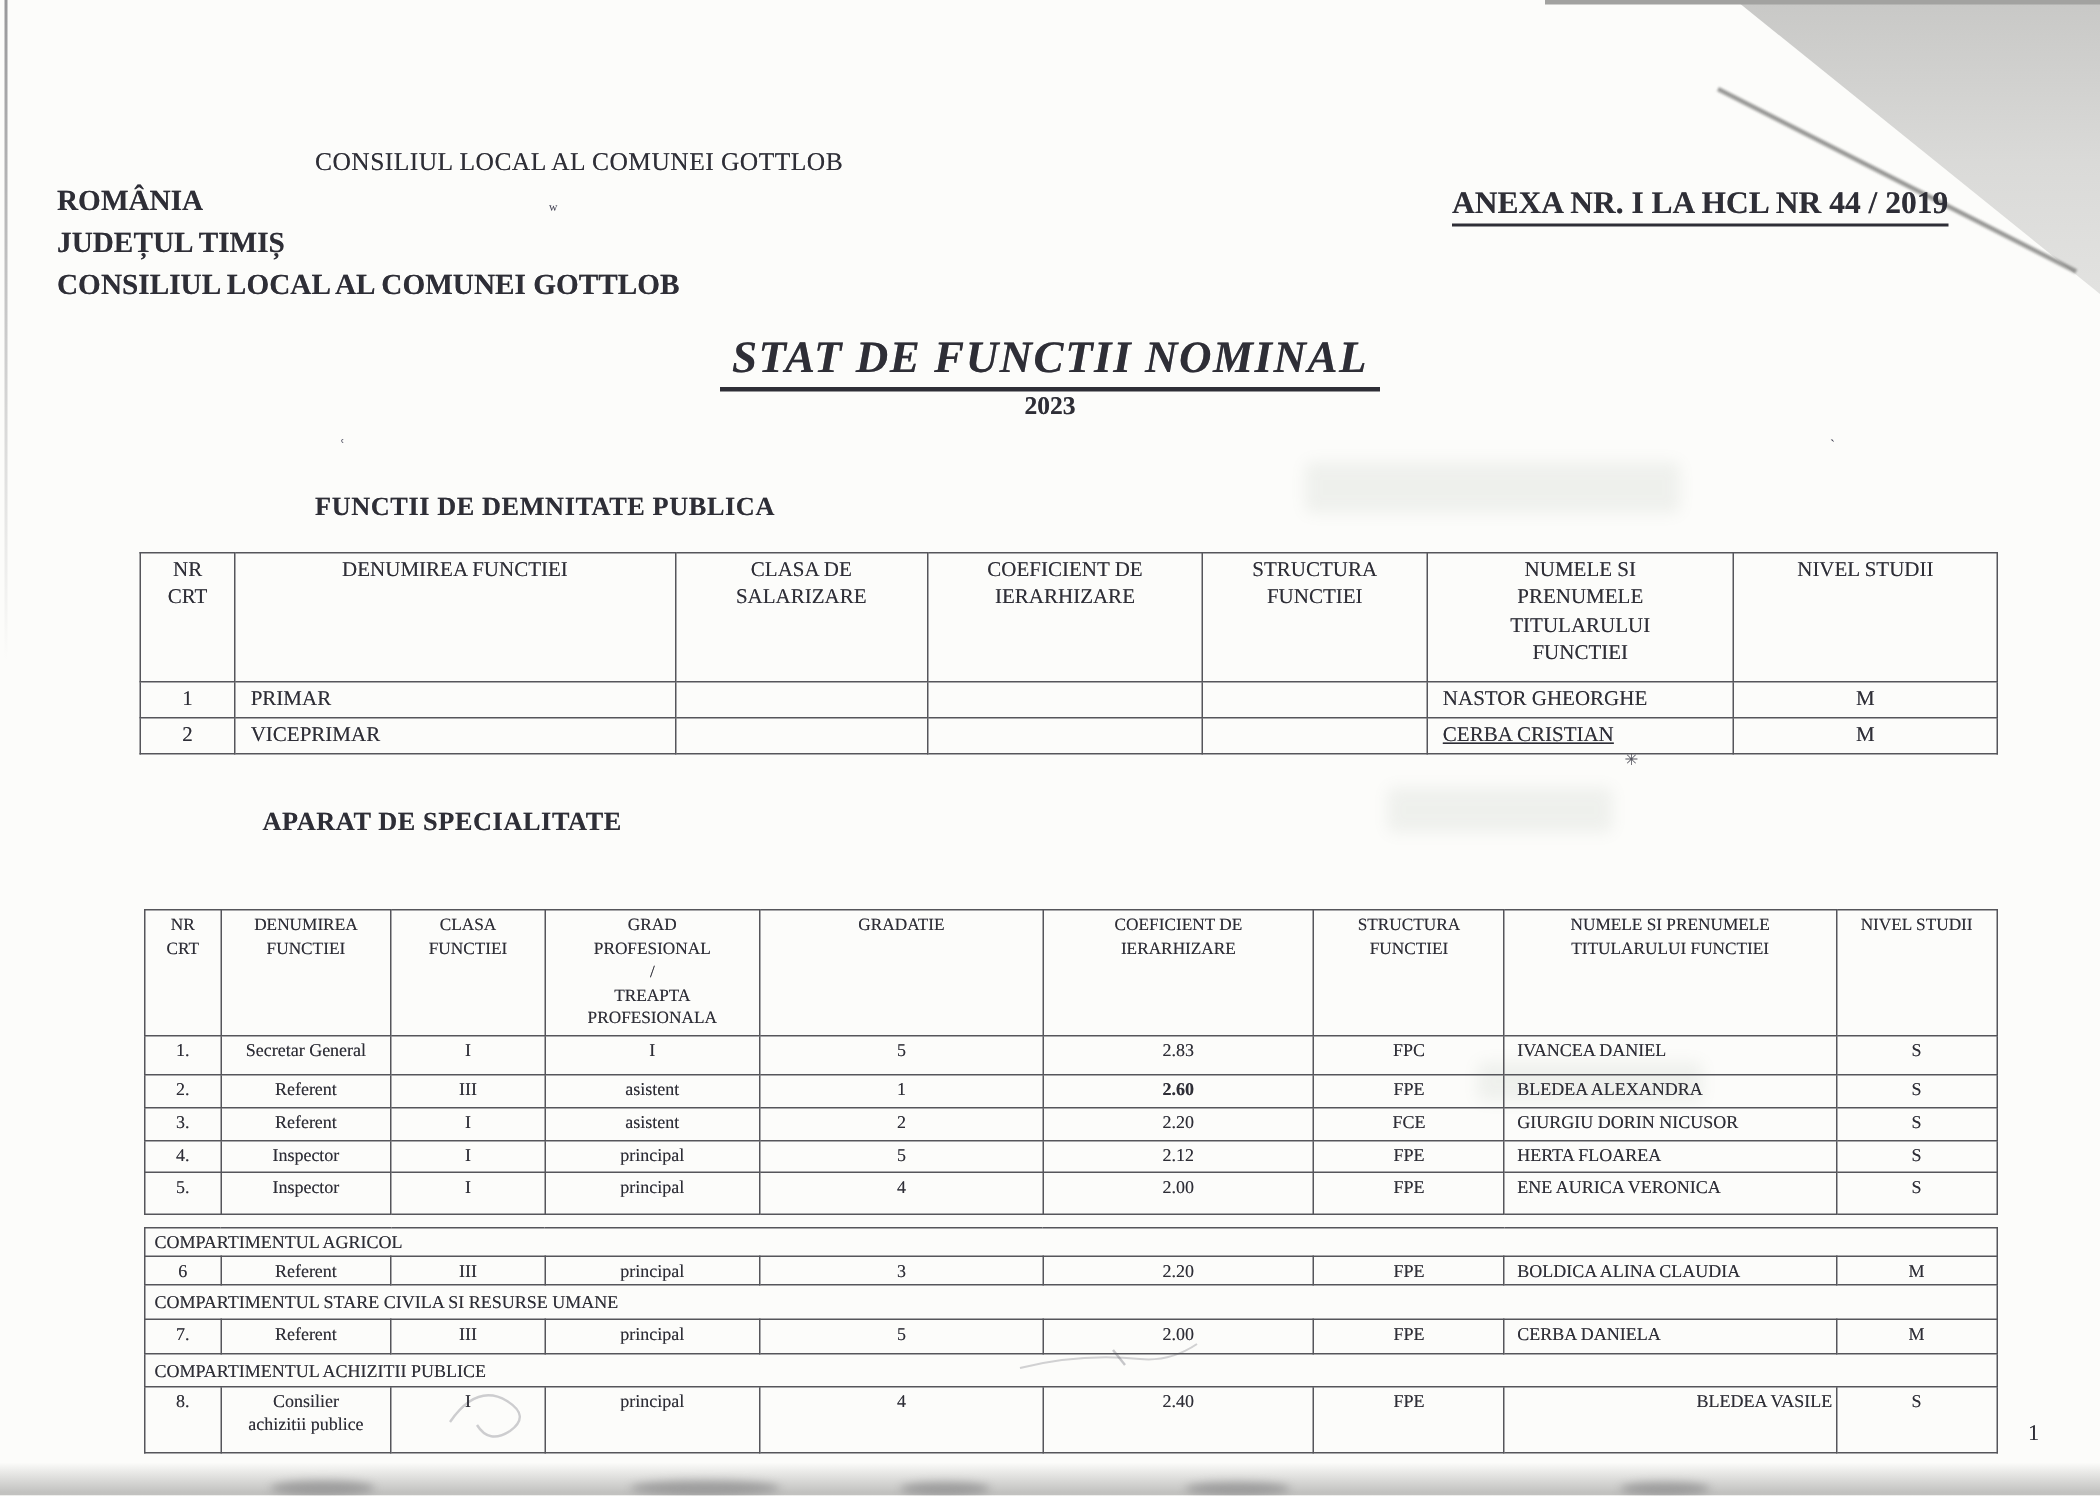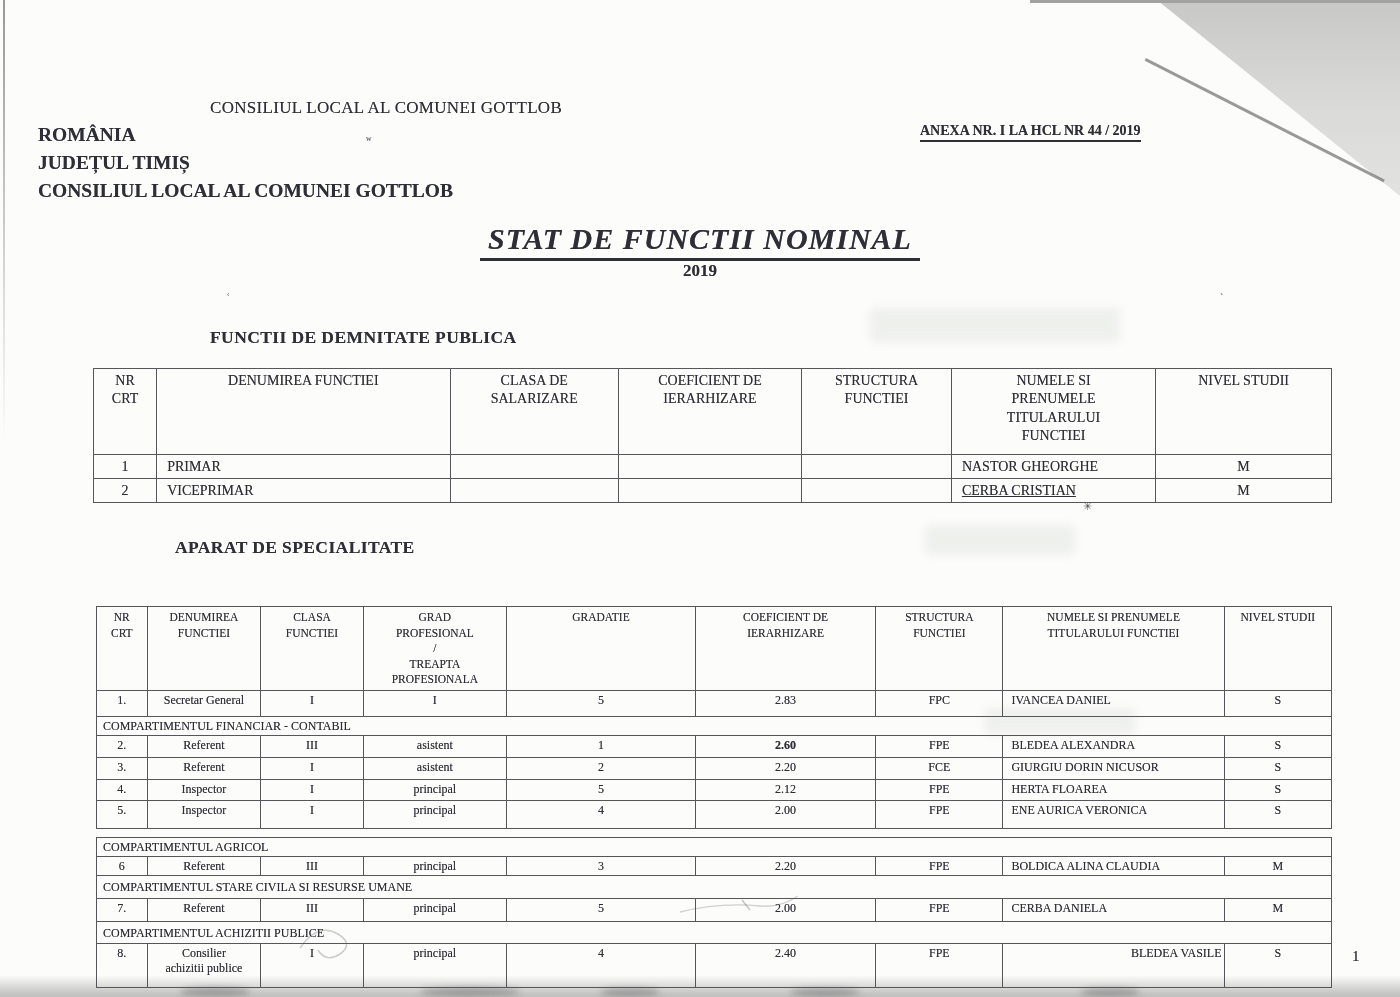--- a/index.html
+++ b/index.html
@@ -25,21 +25,21 @@
   .left-line{position:absolute;left:3px;top:0;width:2px;height:440px;
     background:linear-gradient(to bottom,#98989a,rgba(150,150,152,0));}
   .bottom-band{position:absolute;left:0;bottom:0;width:1400px;height:22px;
     background:linear-gradient(to bottom,rgba(198,198,196,0),#c2c2c0 90%);}
   .blob{position:absolute;border-radius:50%;background:rgba(118,118,120,.55);filter:blur(3px);}
   .bleed{position:absolute;background:#7d8d7d;opacity:.10;filter:blur(5px);border-radius:4px;}
   .speck{position:absolute;font-size:13px;color:#3c3c4e;}
   
   .org-line{position:absolute;left:210px;top:98px;font-size:17px;letter-spacing:.3px;}
   .hdr-left{position:absolute;left:38px;top:121px;font-weight:bold;font-size:19.5px;line-height:28px;}
-  .annex{position:absolute;left:920px;top:123px;font-weight:bold;font-size:14px;
+  .annex{position:absolute;left:968px;top:123px;font-weight:bold;font-size:21px;
     border-bottom:2.5px solid #2e2e36;padding-bottom:1px;}
   .title-wrap{position:absolute;left:0;top:222px;width:1400px;text-align:center;}
   .doc-title{display:inline-block;font-size:30px;font-weight:bold;font-style:italic;
     letter-spacing:1px;border-bottom:3.5px solid #2e2e36;padding:0 8px 2px 8px;}
   .doc-year{position:absolute;left:0;top:261px;width:1400px;text-align:center;
     font-size:17px;font-weight:bold;}
   .sec-heading{position:absolute;font-weight:bold;font-size:17.5px;letter-spacing:.4px;}
   #s1-heading{left:210px;top:327px;}
   #s2-heading{left:175px;top:537px;}
   .pagenum{position:absolute;left:1352px;top:948px;font-size:15px;}
@@ -91,21 +91,21 @@
 <div class="hdr-left ink">
   <div>ROMÂNIA</div>
   <div>JUDEȚUL  TIMIȘ</div>
   <div>CONSILIUL LOCAL AL COMUNEI  GOTTLOB</div>
 </div>
 <div class="annex ink">ANEXA NR. I LA HCL NR 44 / 2019</div>
 
 <div class="title-wrap">
   <span class="doc-title ink">STAT DE FUNCTII NOMINAL</span>
 </div>
-<div class="doc-year ink">2019</div>
+<div class="doc-year ink">2023</div>
 
 <div id="s1-heading" class="sec-heading ink">FUNCTII DE DEMNITATE PUBLICA</div>
 <div id="t1wrap" class="tblwrap">
   <table id="t1">
     <colgroup>
       <col style="width:5.1%">
         <col style="width:23.7%">
         <col style="width:13.6%">
       <col style="width:14.8%">
         <col style="width:12.1%">
@@ -195,23 +195,20 @@
           <td class="ink" style="text-align: center; white-space: pre-line;">1.</td>
           <td class="ink" style="text-align: center; white-space: pre-line;">Secretar General</td>
           <td class="ink" style="text-align: center; white-space: pre-line;">I</td>
           <td class="ink" style="text-align: center; white-space: pre-line;">I</td>
           <td class="ink" style="text-align: center; white-space: pre-line;">5</td>
           <td class="ink" style="text-align: center; white-space: pre-line;">2.83</td>
           <td class="ink" style="text-align: center; white-space: pre-line;">FPC</td>
           <td class="ink al" style="text-align: left; white-space: pre-line;">IVANCEA DANIEL</td>
           <td class="ink" style="text-align: center; white-space: pre-line;">S</td>
         </tr>
-        <tr style="height: 19px;">
-          <td colspan="9" class="group-cell ink">COMPARTIMENTUL FINANCIAR  - CONTABIL</td>
-        </tr>
         <tr style="height: 22px;">
           <td class="ink" style="text-align: center; white-space: pre-line;">2.</td>
           <td class="ink" style="text-align: center; white-space: pre-line;">Referent</td>
           <td class="ink" style="text-align: center; white-space: pre-line;">III</td>
           <td class="ink" style="text-align: center; white-space: pre-line;">asistent</td>
           <td class="ink" style="text-align: center; white-space: pre-line;">1</td>
           <td class="ink" style="text-align: center; white-space: pre-line; font-weight: bold;">2.60</td>
           <td class="ink" style="text-align: center; white-space: pre-line;">FPE</td>
           <td class="ink al" style="text-align: left; white-space: pre-line;">BLEDEA ALEXANDRA</td>
           <td class="ink" style="text-align: center; white-space: pre-line;">S</td>

